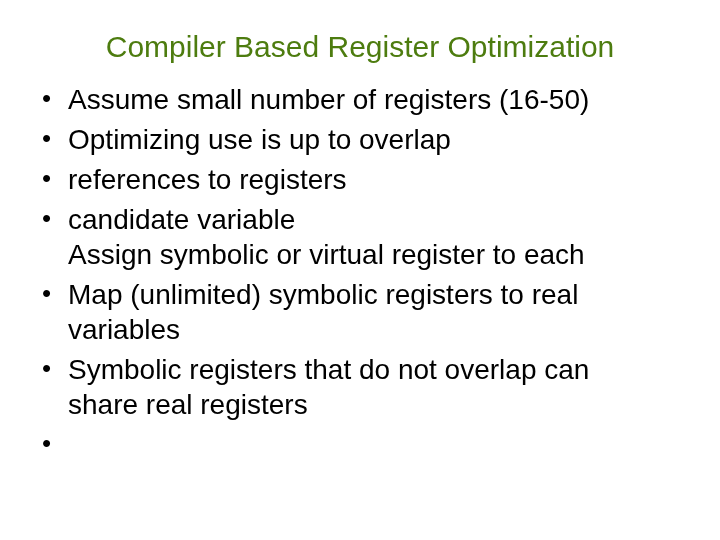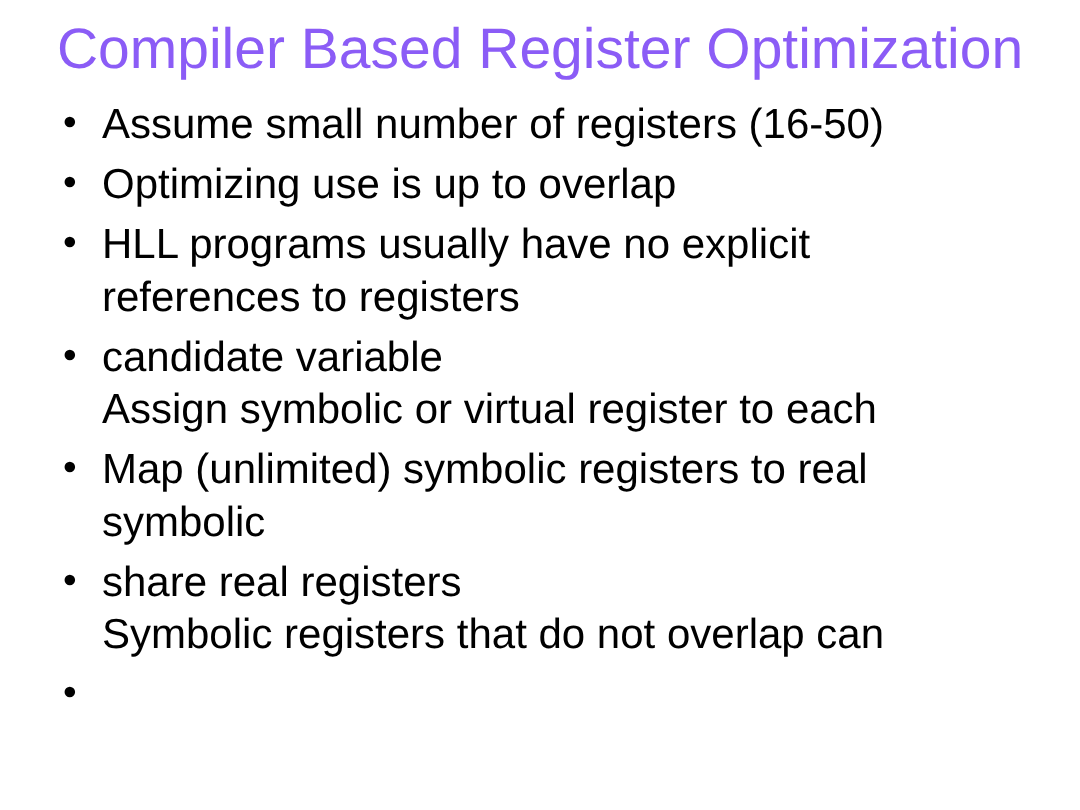--- a/index.html
+++ b/index.html
@@ -11,27 +11,27 @@
     position: relative;
     width: 720px;
     height: 540px;
     background: #ffffff;
     color: #000000;
     font-family: "Liberation Sans", sans-serif;
     overflow: hidden;
     box-sizing: border-box;
   }
   .slide-title {
-    margin: 4px;
+    margin: 18px;
     padding-top: 12px;
     text-align: center;
-    font-size: 38px;
+    font-size: 30px;
     font-weight: 400;
     line-height: 34px;
-    color: #8b5cf6;
+    color: #4d7c0f;
   }
   .bullet-list {
     margin: 15px 0 0 0;
     padding: 0 28px 0 42px;
     list-style: none;
   }
   .bullet-item {
     position: relative;
     padding-left: 26px;
     font-size: 28px;
@@ -60,35 +60,34 @@
     <li class="bullet-item">
       <span class="bullet-marker">•</span>
       <span class="line">Assume small number of registers (16-50)</span>
     </li>
     <li class="bullet-item">
       <span class="bullet-marker">•</span>
       <span class="line">Optimizing use is up to overlap</span>
     </li>
     <li class="bullet-item">
       <span class="bullet-marker">•</span>
-      <span class="line">HLL programs usually have no explicit</span>
       <span class="line">references to registers</span>
     </li>
     <li class="bullet-item">
       <span class="bullet-marker">•</span>
       <span class="line">candidate variable</span>
       <span class="line">Assign symbolic or virtual register to each</span>
     </li>
     <li class="bullet-item">
       <span class="bullet-marker">•</span>
       <span class="line">Map (unlimited) symbolic registers to real</span>
-      <span class="line">symbolic</span>
+      <span class="line">variables</span>
     </li>
     <li class="bullet-item">
       <span class="bullet-marker">•</span>
+      <span class="line">Symbolic registers that do not overlap can</span>
       <span class="line">share real registers</span>
-      <span class="line">Symbolic registers that do not overlap can</span>
     </li>
     <li class="bullet-item">
       <span class="bullet-marker">•</span>
     </li>
   </ul>
 </div>
 
 </body></html>

